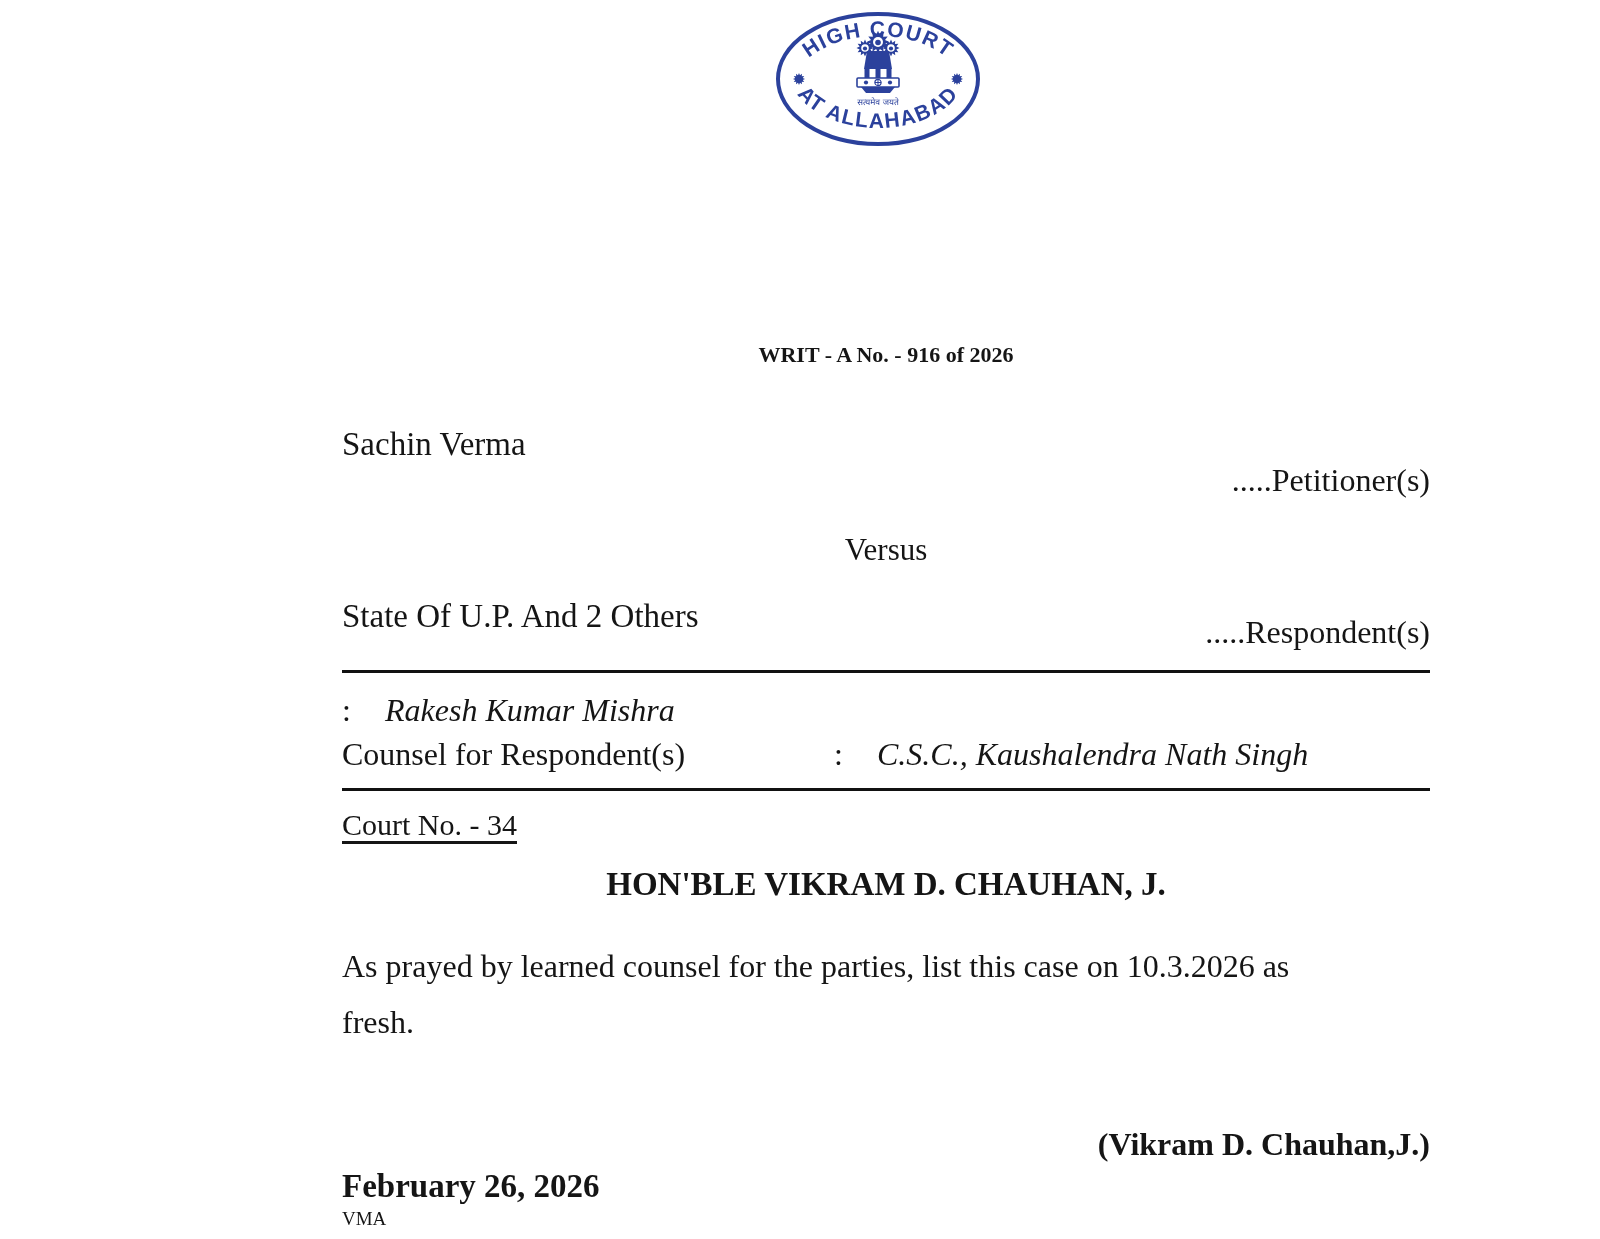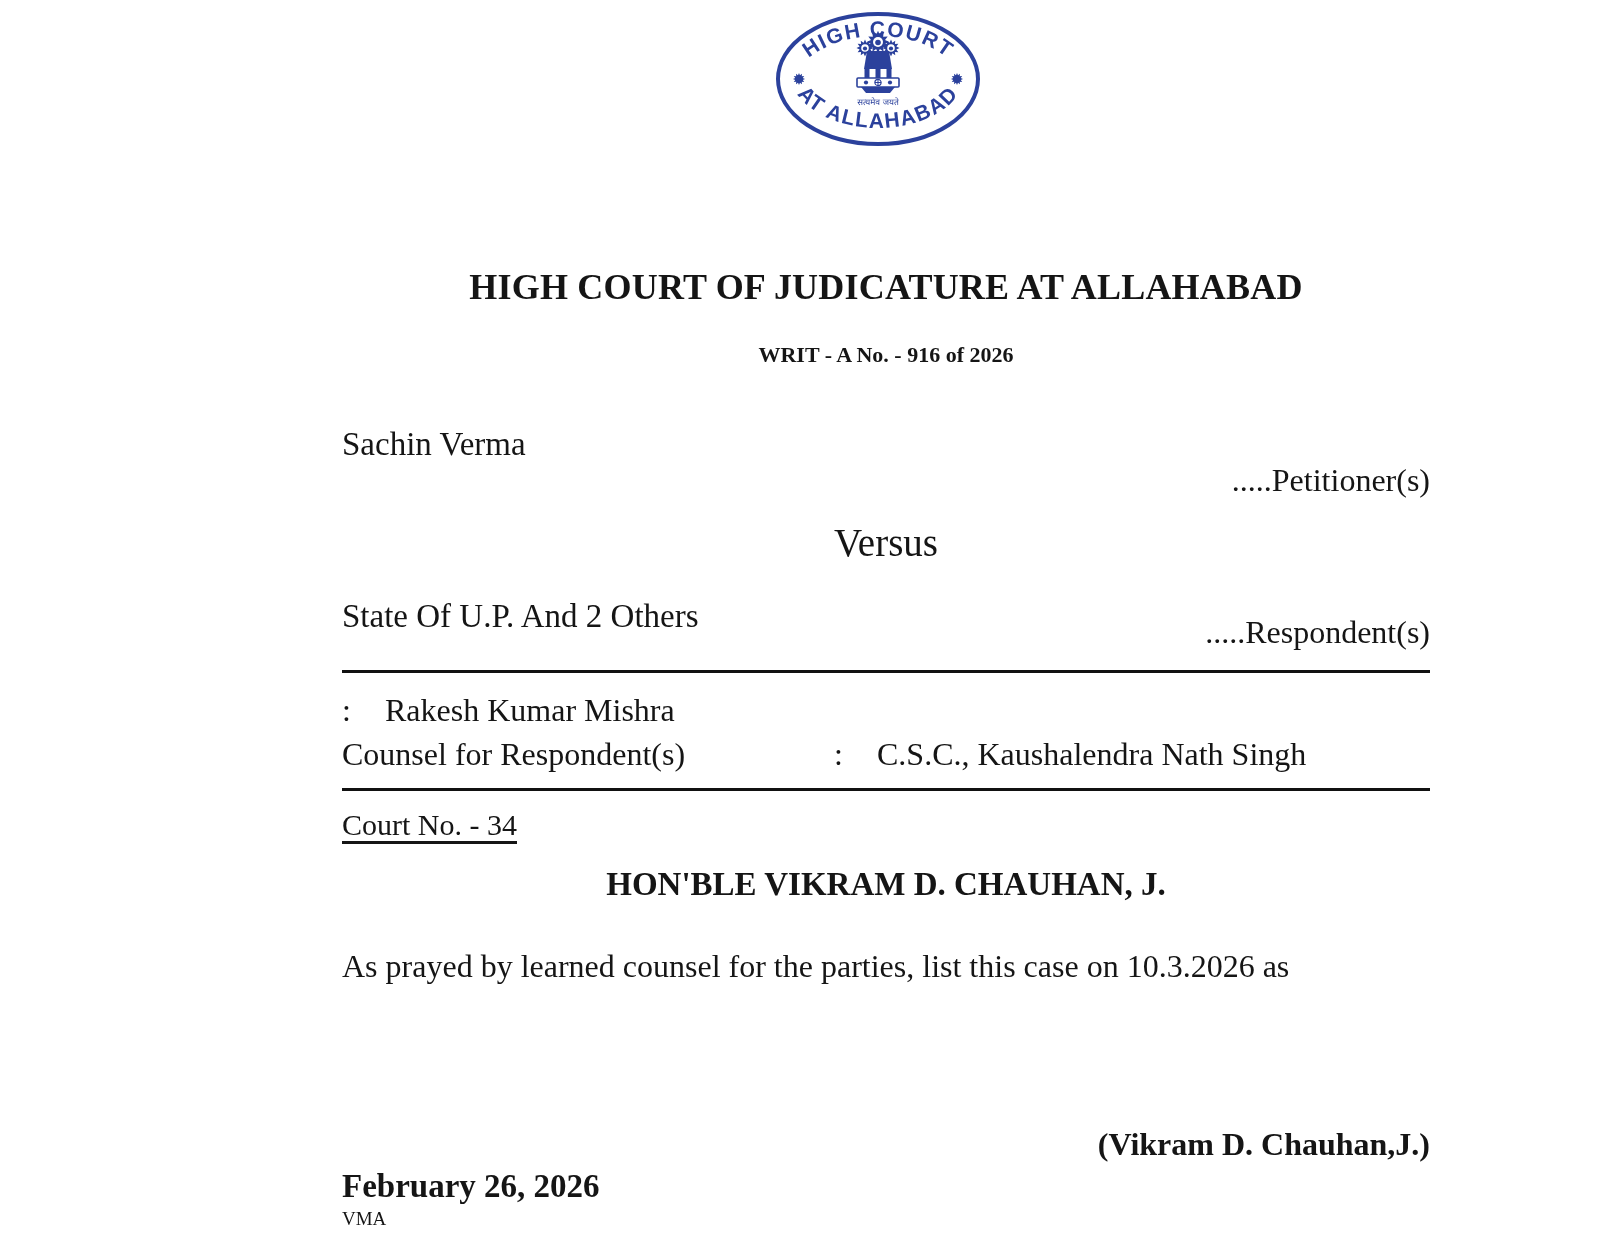--- a/index.html
+++ b/index.html
@@ -29,26 +29,26 @@
     font-family:"DejaVu Sans", sans-serif;
     font-size:8.5px; fill:#2b419c;
   }
   .lg-stroke { fill:none; stroke:#2b419c; }
 
   
   .title   { font-size:36px; font-weight:bold; text-align:center; letter-spacing:.2px; }
   .subtitle{ font-size:22px; font-weight:bold; text-align:center; }
   .party   { font-size:33px; }
   .side-label { font-size:32px; text-align:right; }
-  .versus  { font-size:39px; text-align:center; }
+  .versus  { font-size:31px; text-align:center;margin-top:12px; }
   .rule    { height:3px; background:#111111; }
   .counsel-row { display:flex; font-size:32px; line-height:44px; }
   .c-label { width:492px; }
   .c-colon { width:43px; }
-  .c-value { flex:1; }
+  .c-value { flex:1;font-style:italic; }
   .court-no {
     font-size:30px; font-weight:normal; display:inline-block;
     text-decoration:underline; text-decoration-thickness:2.5px; text-underline-offset:6px;
   }
   .judge   { font-size:33px; font-weight:bold; text-align:center; }
   .body-par{ font-size:32px; line-height:56px; }
   .signature { font-size:32px; font-weight:bold; text-align:right; }
   .order-date{ font-size:33px; font-weight:bold; }
   .initials { font-size:19px; }
 </style>
@@ -96,21 +96,20 @@
         <line x1="-3.1" y1="74.5" x2="3.1" y2="74.5" stroke="#2b419c" stroke-width="1"></line>
         <line x1="0" y1="71.4" x2="0" y2="77.6" stroke="#2b419c" stroke-width="1"></line>
         <circle class="lg-blue" cx="-12" cy="74.5" r="2.1"></circle>
         <circle class="lg-blue" cx="12" cy="74.5" r="2.1"></circle>
         <path class="lg-blue" d="M -17,79 L 17,79 L 12,85 L -12,85 Z"></path>
         <text class="lg-motto" x="0" y="97" text-anchor="middle">सत्यमेव जयते</text>
       </g>
     </svg>
   </div>
 
-  <div class="abs col title" style="top:266px;">HIGH COURT OF JUDICATURE AT ALLAHABAD</div>
   <div class="abs col subtitle" style="top:342px;">WRIT - A No. - 916 of 2026</div>
 
   <div class="abs col party" style="top:426px;">Sachin Verma</div>
   <div class="abs col side-label" style="top:462px;">.....Petitioner(s)</div>
   <div class="abs col versus" style="top:520px;">Versus</div>
   <div class="abs col party" style="top:577px;margin-top:21px;">State Of U.P. And 2 Others</div>
   <div class="abs col side-label" style="top:614px;">.....Respondent(s)</div>
 
   <div class="abs col rule" style="top:670px;"></div>
 
@@ -128,19 +127,20 @@
 
   <div class="abs col rule" style="top:788px;"></div>
 
   <div class="abs" style="left:342px; top:808px;">
     <span class="court-no">Court No. - 34</span>
   </div>
   <div class="abs col judge" style="top:866px;">HON'BLE VIKRAM D. CHAUHAN, J.</div>
 
   <div class="abs col body-par" style="top:938px;">
     <div>As prayed by learned counsel for the parties, list this case on 10.3.2026 as</div>
+    <div>fresh.</div>
   </div>
 
   <div class="abs col signature" style="top:1126px;">(Vikram D. Chauhan,J.)</div>
   <div class="abs col order-date" style="top:1168px;">February 26, 2026</div>
   <div class="abs col initials" style="top:1208px;">VMA</div>
 
 </div>
 
 </body></html>

